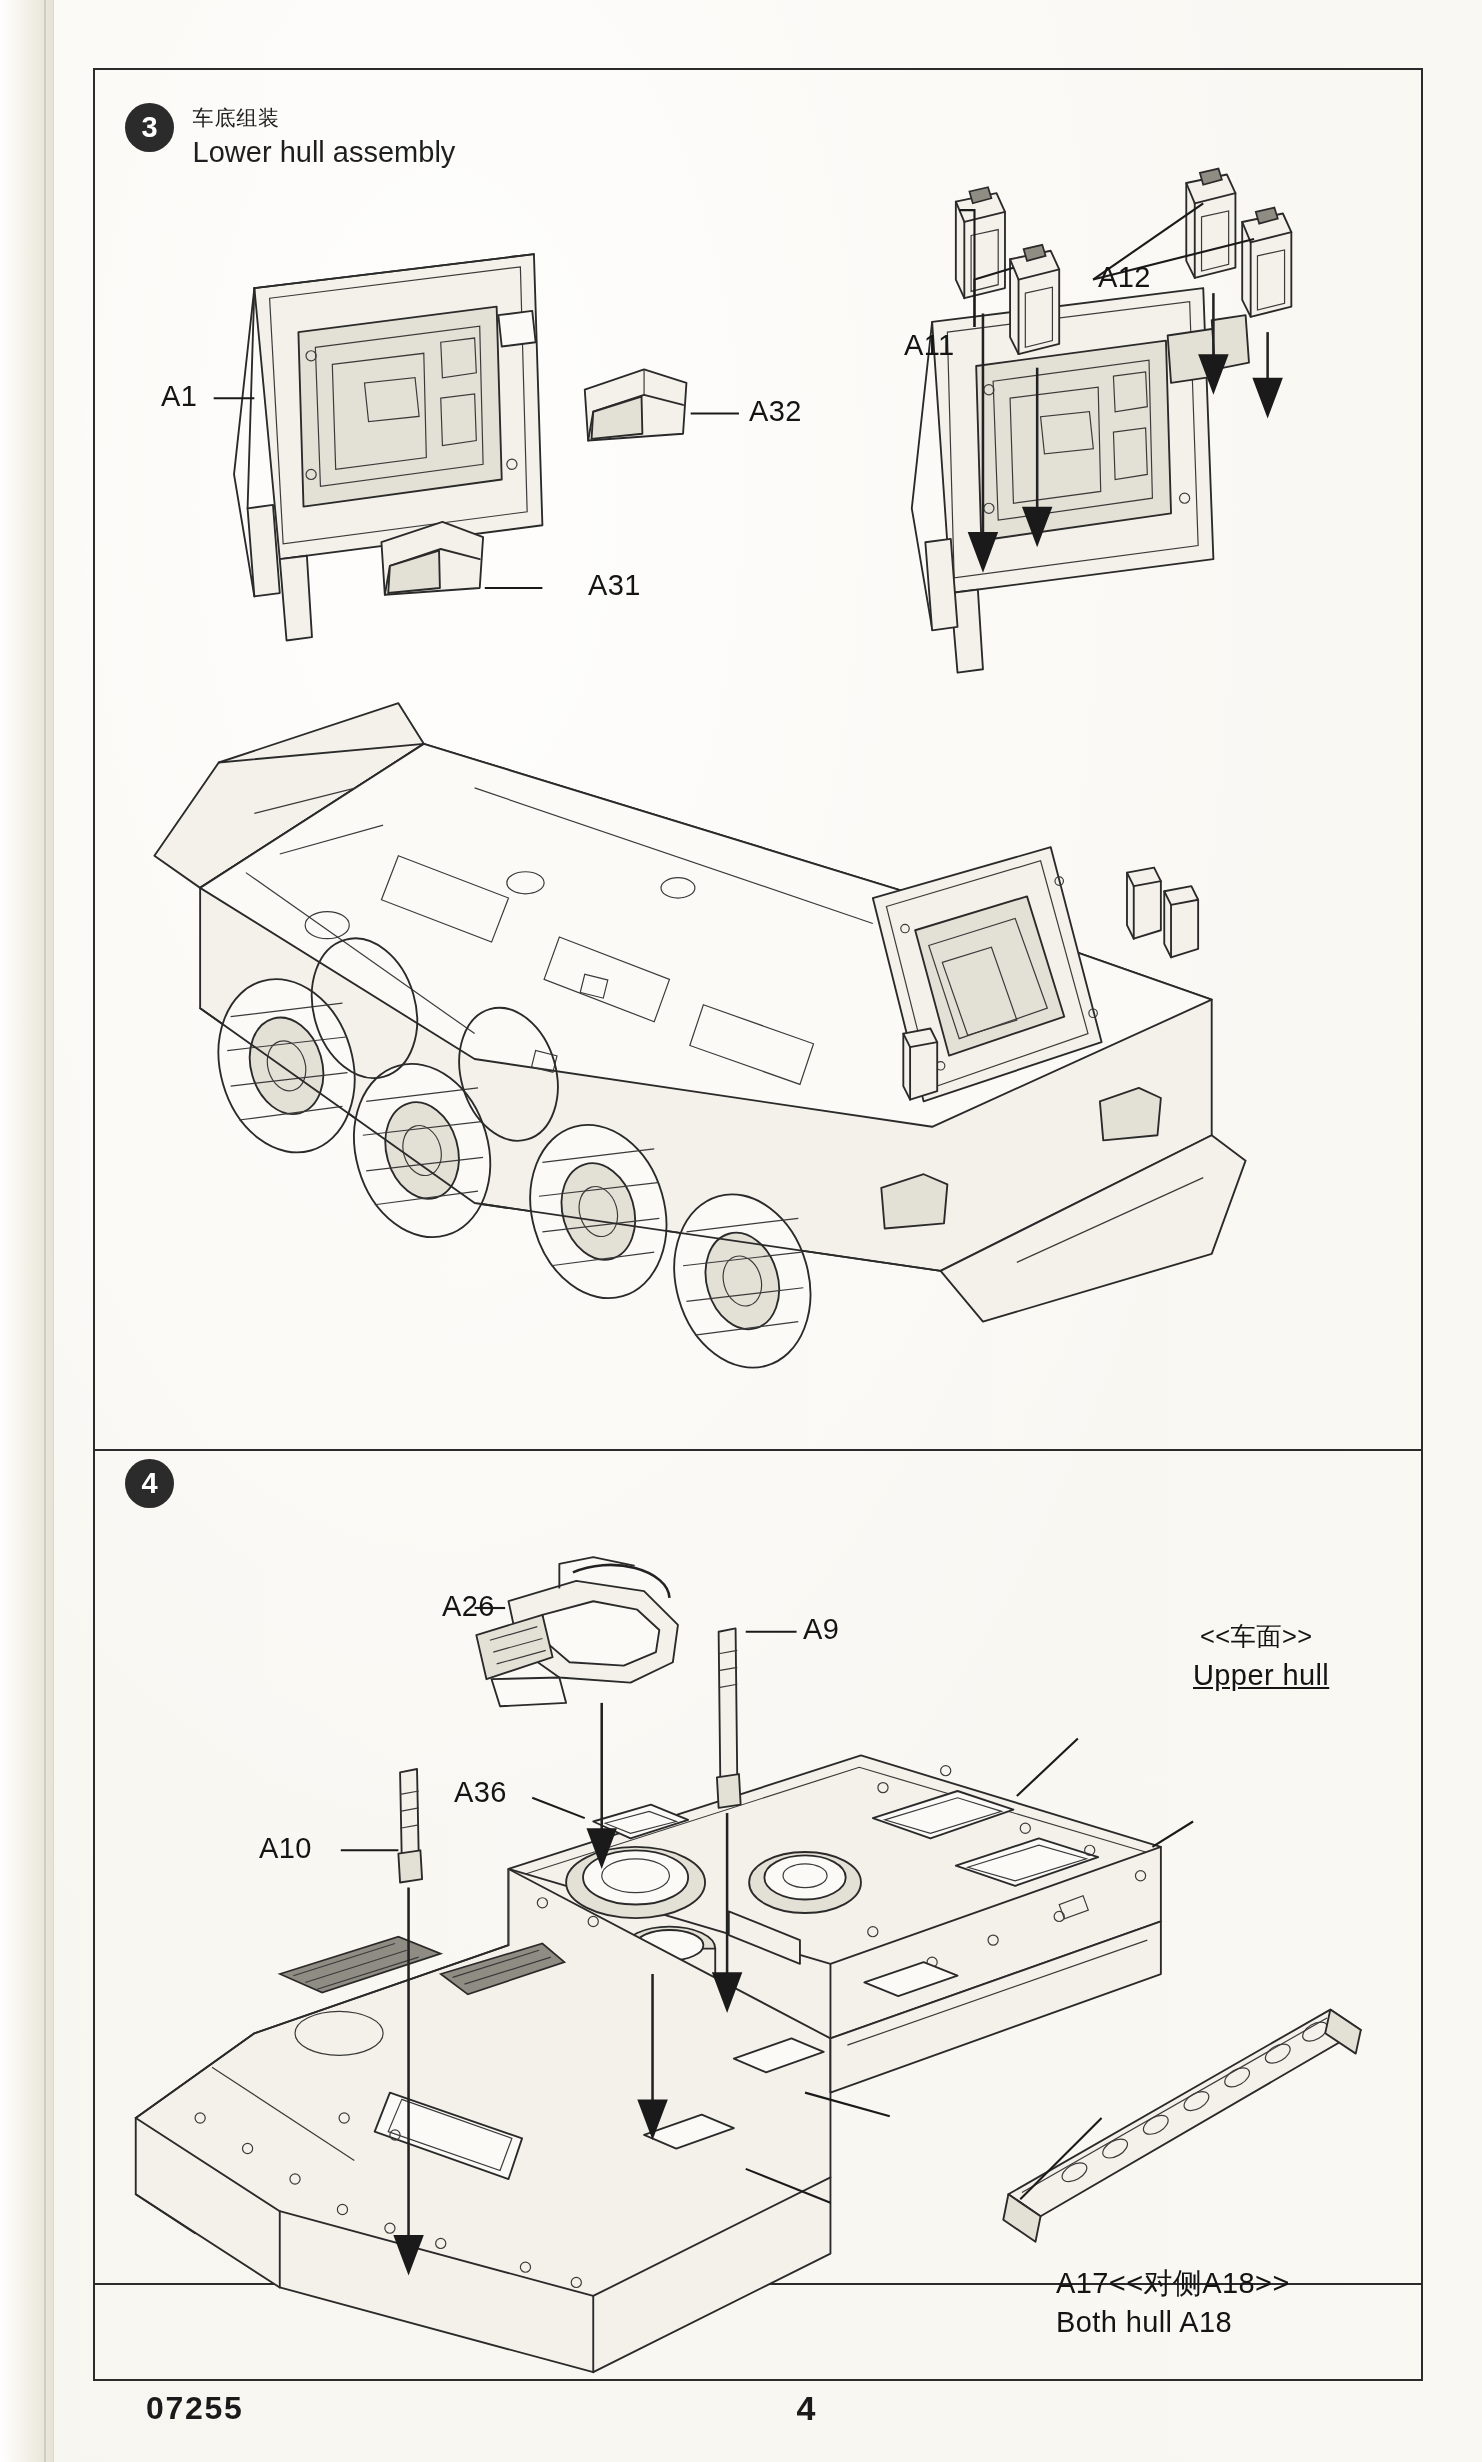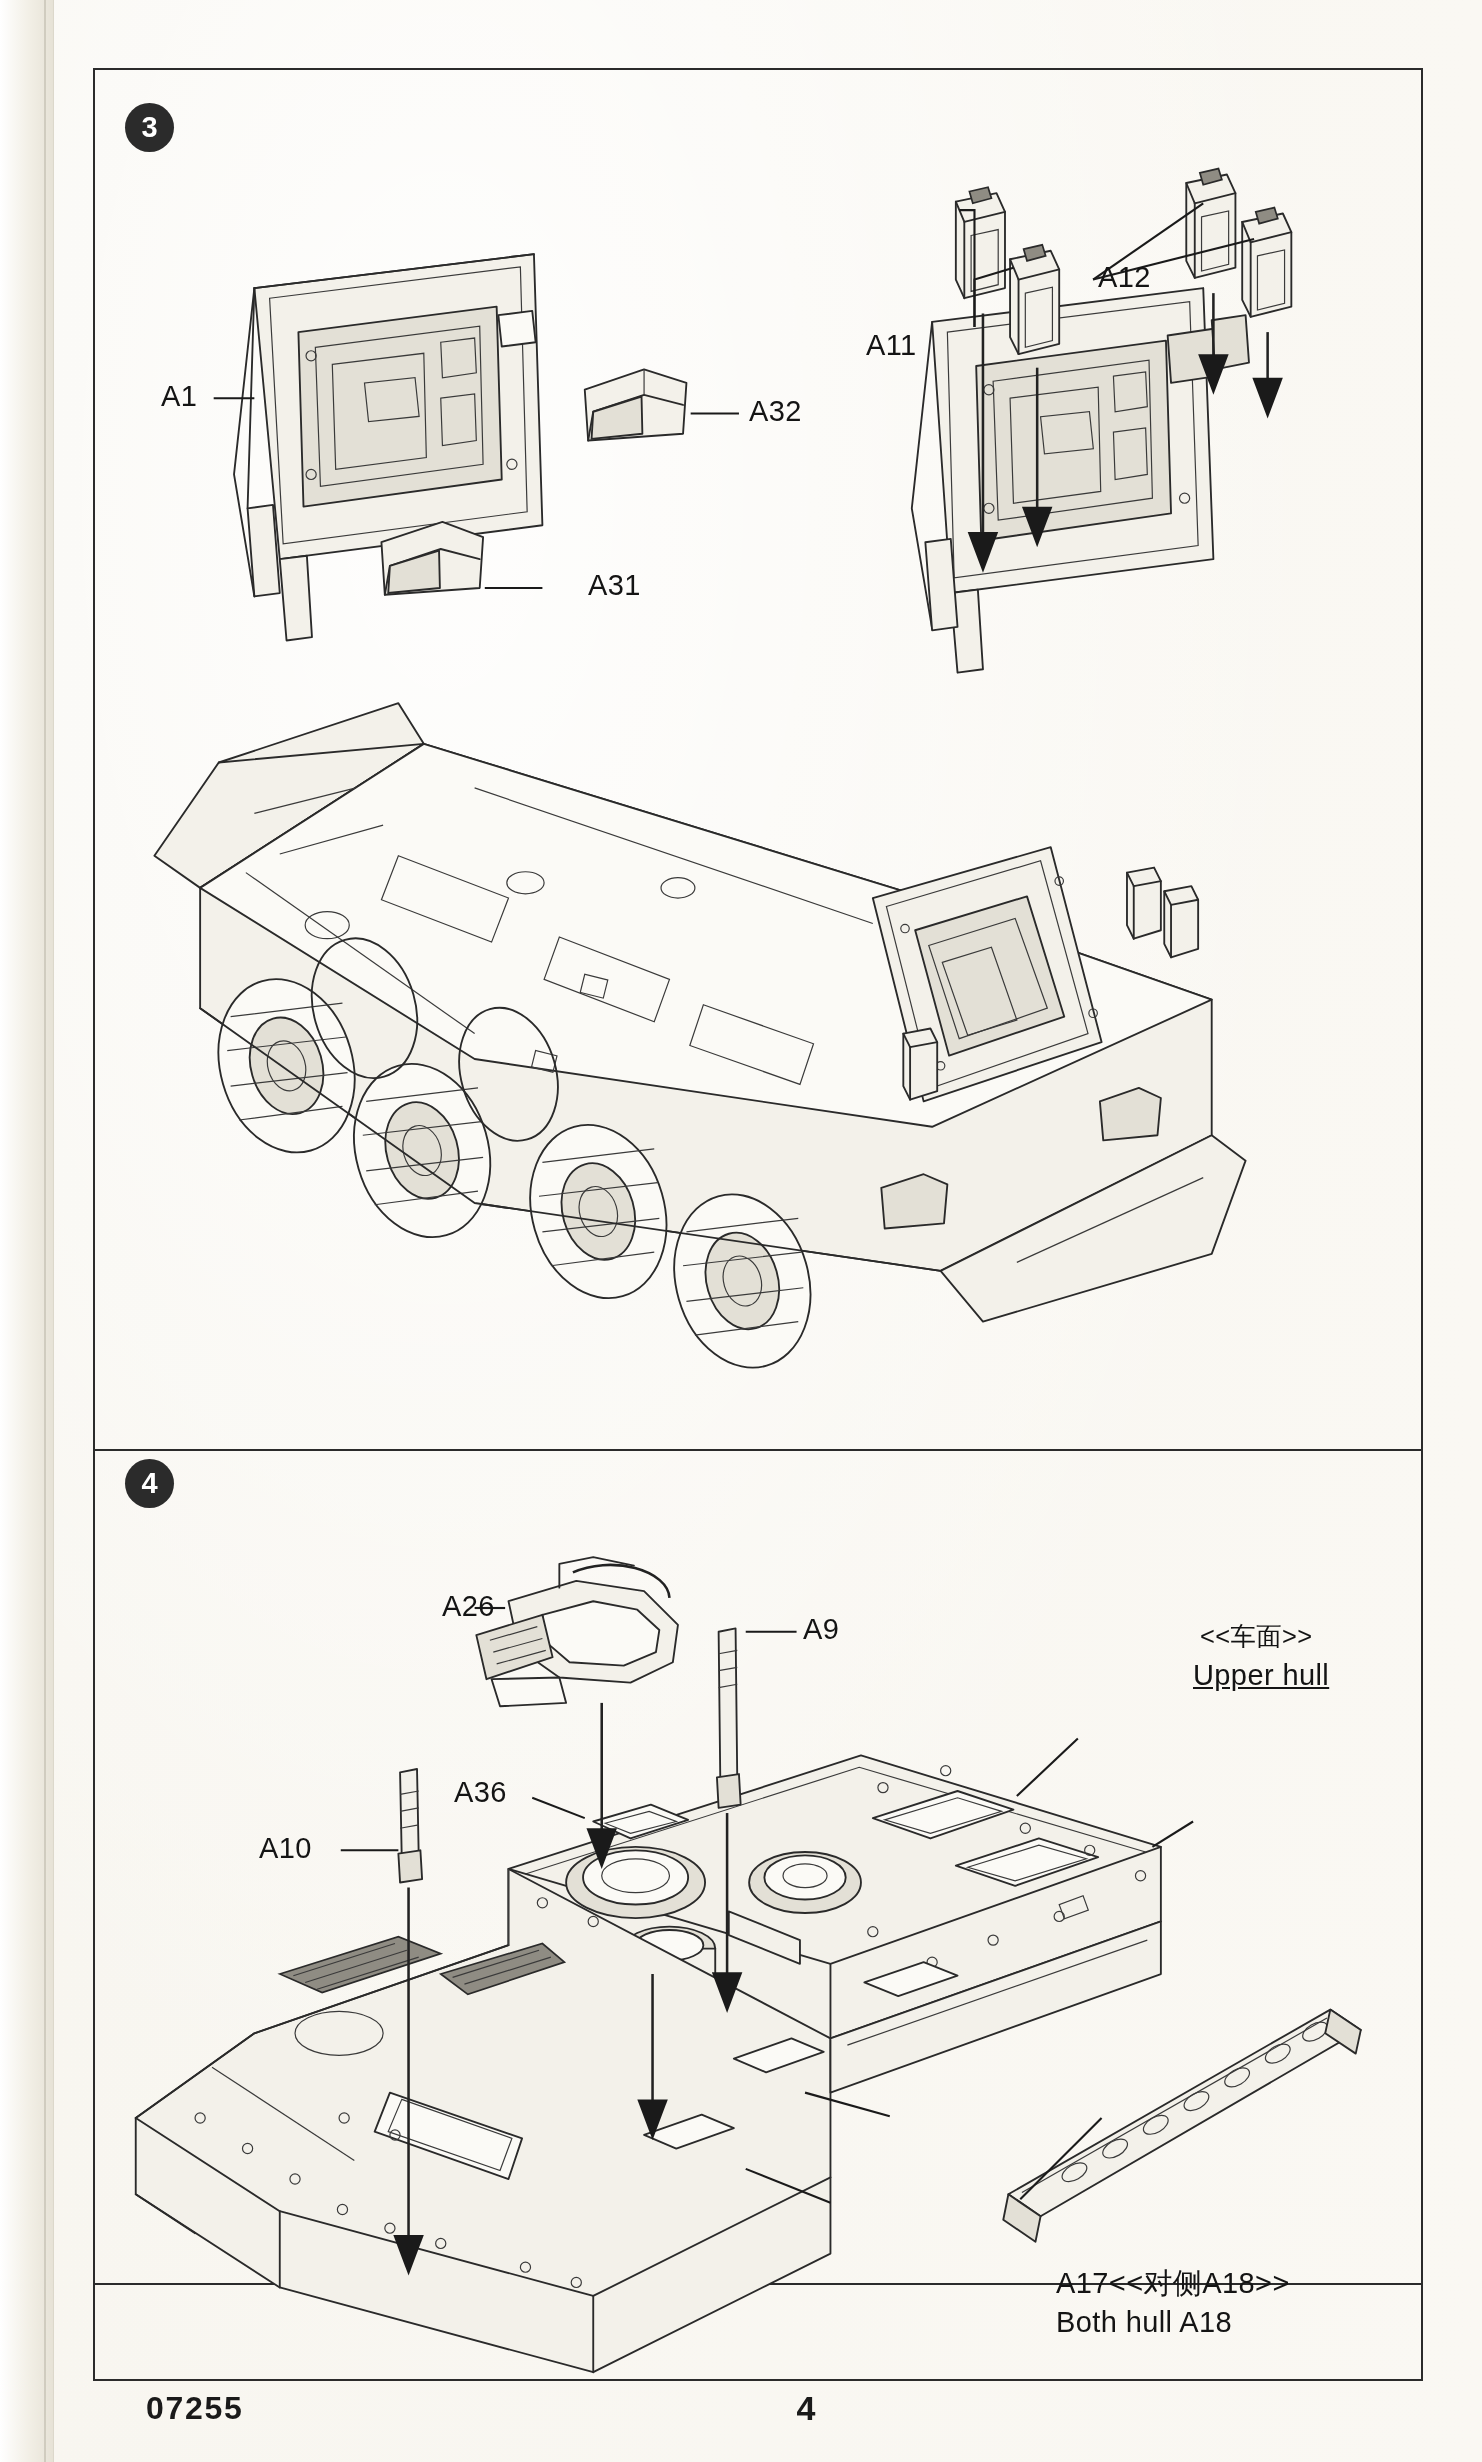--- a/index.html
+++ b/index.html
@@ -156,20 +156,24 @@
   <div class="paper-tone"></div>
   <div class="left-binding"></div>
 
   <div class="frame">
     <div class="divider d1"></div>
     <div class="divider d2"></div>
   </div>
 
   <div class="step-header" style="left:125px; top:103px;">
     <div class="step-badge">3</div>
+    <div class="step-titles">
+      <div class="step-cn">车底组装</div>
+      <div class="step-en">Lower hull assembly</div>
+    </div>
   </div>
 
   <div class="step-header" style="left:125px; top:1459px;">
     <div class="step-badge">4</div>
   </div>
 
   <svg class="art" viewBox="0 0 1750 2906" width="1483" height="2462">
 
     <g transform="translate(0,0)">
 
@@ -517,21 +521,21 @@
       <path d="M1360 2180 L1408 2150"></path>
       <path d="M1204 2596 L1300 2500"></path>
       <path d="M950 2470 L1050 2498"></path>
       <path d="M880 2560 L980 2600"></path>
     </g>
   </svg>
 
   <div class="label" style="left:161px; top:380px;text-align:center;">A1</div>
   <div class="label" style="left:749px; top:395px;">A32</div>
   <div class="label" style="left:588px; top:569px;">A31</div>
-  <div class="label" style="left:866px; top:329px;text-align:center;">A11</div>
+  <div class="label" style="left:904px; top:329px;text-align:center;">A11</div>
   <div class="label" style="left:1098px; top:261px;">A12</div>
 
   <div class="label" style="left:442px; top:1590px;">A26</div>
   <div class="label" style="left:803px; top:1613px;">A9</div>
   <div class="label" style="left:454px; top:1776px;">A36</div>
   <div class="label" style="left:259px; top:1832px;text-align:center;">A10</div>
 
   <div class="label small" style="left:1200px; top:1620px;">&lt;&lt;车面&gt;&gt;</div>
   <div class="label" style="left:1193px; top:1659px;text-decoration:underline;">Upper hull</div>
 

